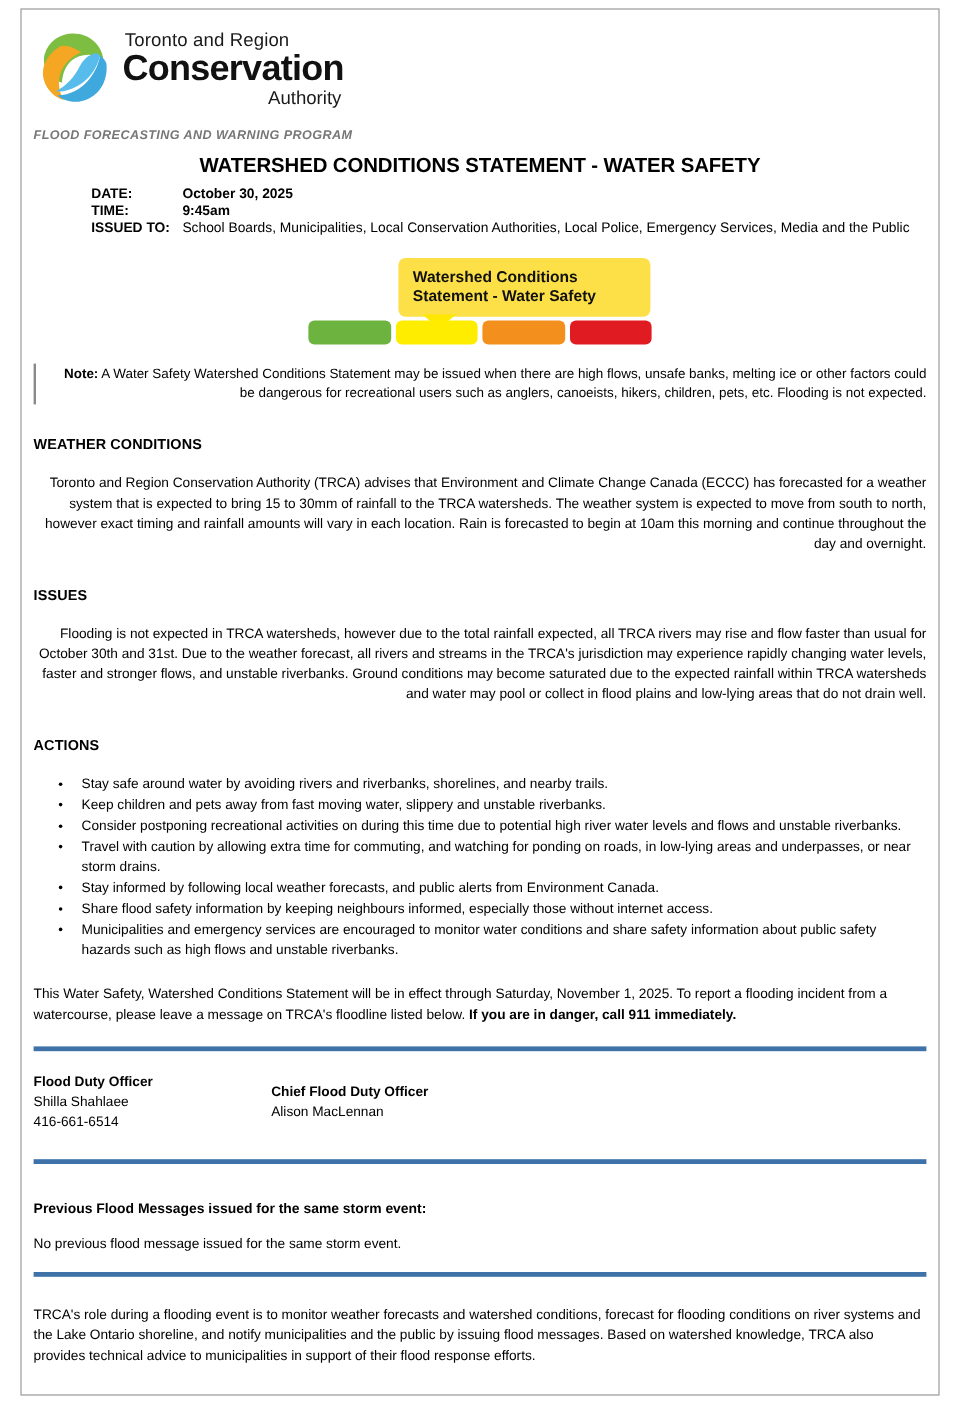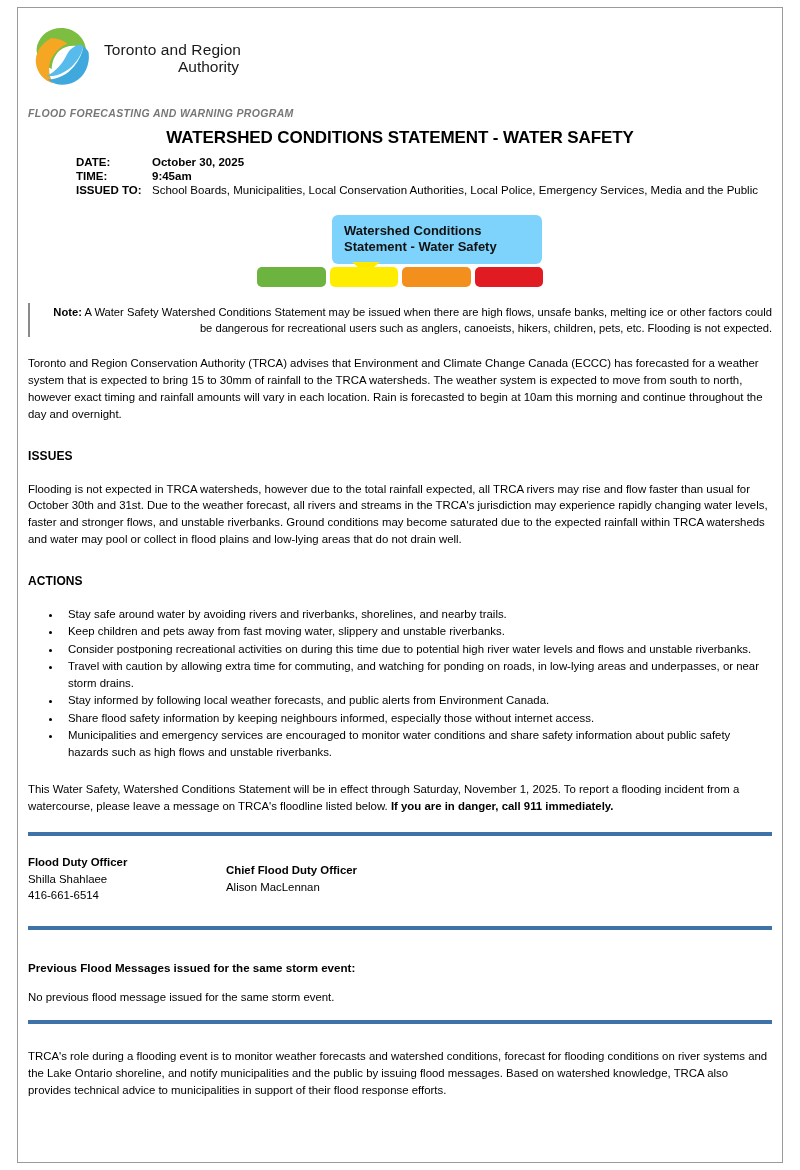--- a/index.html
+++ b/index.html
@@ -117,21 +117,21 @@
     width: 286px;
     margin: 19px auto 0 auto;
     height: 72px;
   }
   .callout {
     position: absolute;
     left: 75px;
     top: 0;
     width: 210px;
     box-sizing: border-box;
-    background: #7dd3fc;
+    background: #fde047;
     border-radius: 6px;
     padding: 8px 10px 9px 12px;
     font-size: 13px;
     font-weight: bold;
     line-height: 1.22;
     color: #111111;
   }
   .callout-tail {
     position: absolute;
     left: 95px;
@@ -171,21 +171,21 @@
   h2.section {
     font-size: 12px;
     font-weight: bold;
     margin: 26px 0 0 0;
     letter-spacing: 0.1px;
   }
   p.body {
     font-size: 11.4px;
     line-height: 1.47;
     margin: 18px 0 0 0;
-    text-align: left;
+    text-align: right;
   }
   ul.actions {
     margin: 18px 0 0 0;
     padding-left: 34px;
     font-size: 11.4px;
     line-height: 1.45;
   }
   ul.actions li {
     margin-bottom: 1px;
     padding-left: 6px;
@@ -250,20 +250,21 @@
       <span class="logo-mark">
         <svg viewBox="0 0 100 100" width="66" height="66" aria-hidden="true">
           <path d="M50 6 C72 6 86 22 88 38 C74 30 58 32 48 40 C40 47 36 58 36 68 C18 62 10 46 14 32 C19 16 33 6 50 6 Z" fill="#7DBD42"></path>
           <path d="M34 22 C20 30 10 44 12 60 C14 74 24 86 38 90 C30 76 30 60 38 48 C44 39 52 33 60 30 C52 24 42 20 34 22 Z" fill="#F5A623"></path>
           <path d="M92 44 C94 62 86 80 70 88 C56 95 40 93 30 84 C46 84 60 76 70 64 C78 54 82 44 84 34 C88 37 91 40 92 44 Z" fill="#3FA9DE"></path>
           <path d="M84 34 C80 50 70 64 56 72 C46 78 36 80 28 79 C42 72 52 60 58 48 C63 38 70 33 78 31 C80 31 82 32 84 34 Z" fill="#57BCEB"></path>
         </svg>
       </span>
       <span class="brand-text">
         <div class="brand-line1">Toronto and Region</div>
+        <div class="brand-line2">Conservation</div>
         <div class="brand-line3">Authority</div>
       </span>
     </div>
 
     <div class="program-line">FLOOD FORECASTING AND WARNING PROGRAM</div>
 
     <div class="doc-title">WATERSHED CONDITIONS STATEMENT - WATER SAFETY</div>
 
     <div class="meta">
       <div class="meta-row">
@@ -291,20 +292,21 @@
         <div class="scale-bar" style="background: rgb(255, 237, 0);"></div>
         <div class="scale-bar" style="background: rgb(243, 144, 29);"></div>
         <div class="scale-bar" style="background: rgb(225, 27, 34);"></div>
       </div>
     </div>
 
     <div class="note">
       <b>Note:</b><span> A Water Safety Watershed Conditions Statement may be issued when there are high flows, unsafe banks, melting ice or other factors could be dangerous for recreational users such as anglers, canoeists, hikers, children, pets, etc. Flooding is not expected.</span>
     </div>
 
+    <h2 class="section">WEATHER CONDITIONS</h2>
     <p class="body">Toronto and Region Conservation Authority (TRCA) advises that Environment and Climate Change Canada (ECCC) has forecasted for a weather system that is expected to bring 15 to 30mm of rainfall to the TRCA watersheds. The weather system is expected to move from south to north, however exact timing and rainfall amounts will vary in each location. Rain is forecasted to begin at 10am this morning and continue throughout the day and overnight.</p>
 
     <h2 class="section">ISSUES</h2>
     <p class="body">Flooding is not expected in TRCA watersheds, however due to the total rainfall expected, all TRCA rivers may rise and flow faster than usual for October 30th and 31st. Due to the weather forecast, all rivers and streams in the TRCA's jurisdiction may experience rapidly changing water levels, faster and stronger flows, and unstable riverbanks. Ground conditions may become saturated due to the expected rainfall within TRCA watersheds and water may pool or collect in flood plains and low-lying areas that do not drain well.</p>
 
     <h2 class="section">ACTIONS</h2>
     <ul class="actions">
       <li>Stay safe around water by avoiding rivers and riverbanks, shorelines, and nearby trails.</li>
       <li>Keep children and pets away from fast moving water, slippery and unstable riverbanks.</li>
       <li>Consider postponing recreational activities on during this time due to potential high river water levels and flows and unstable riverbanks.</li>

